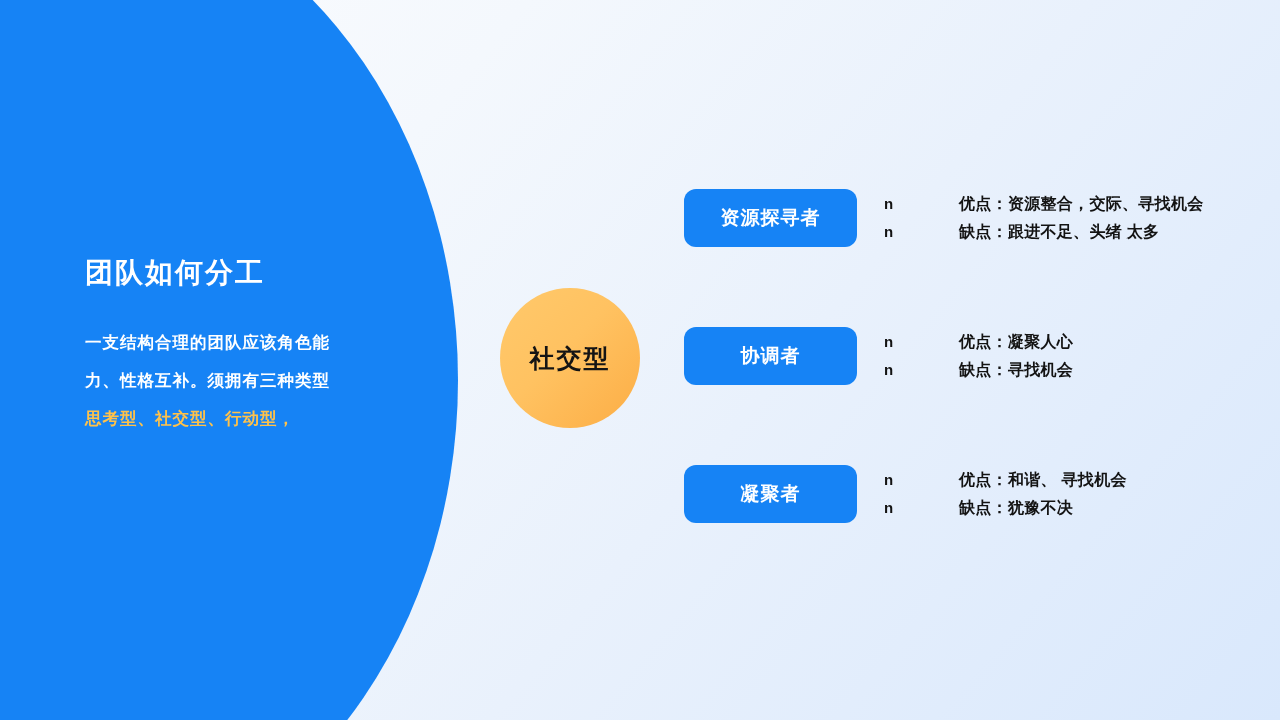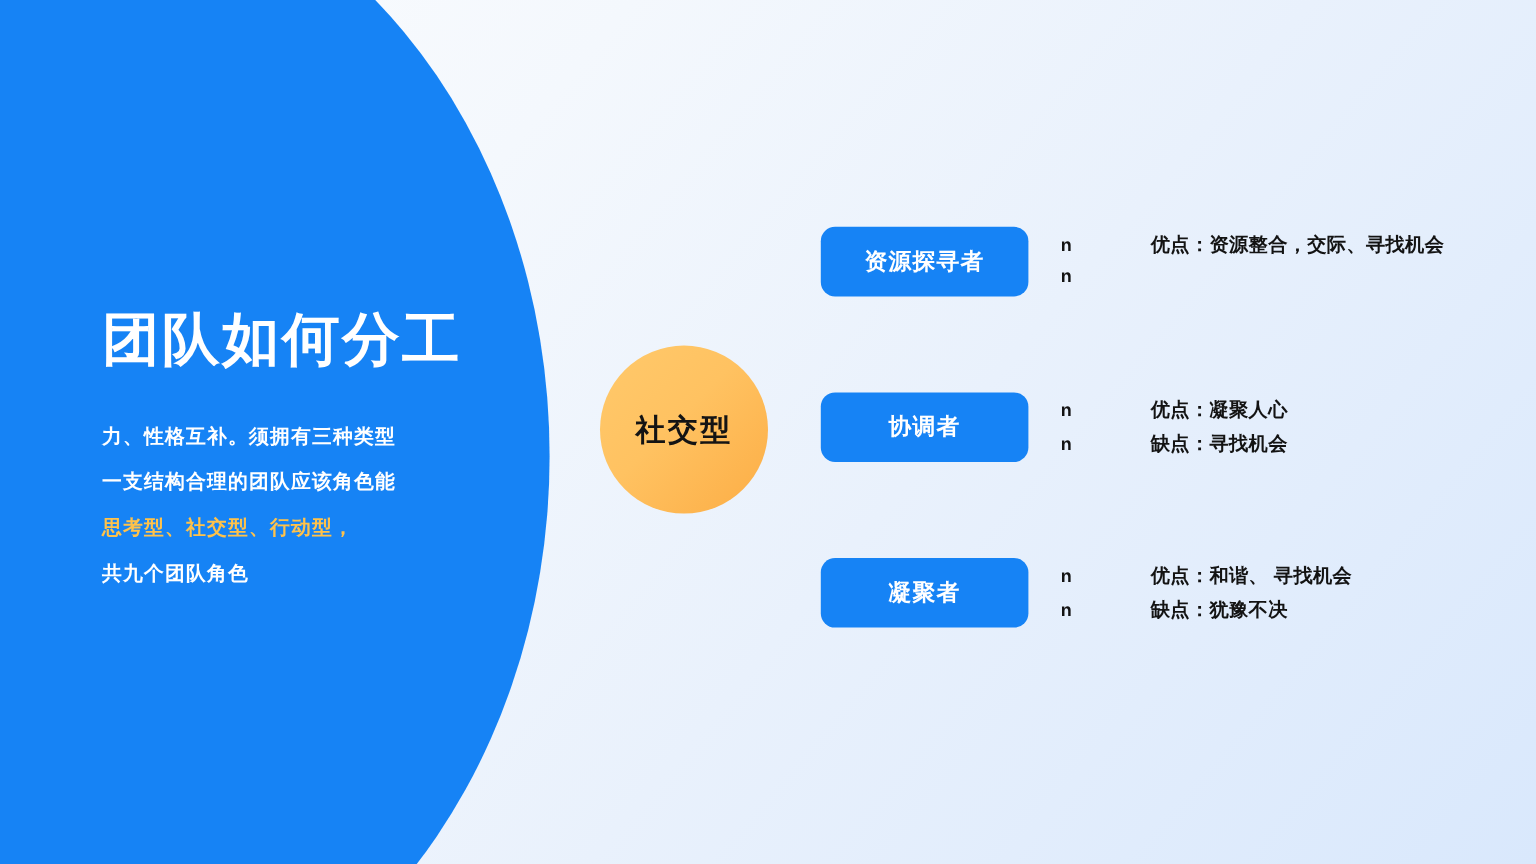--- a/index.html
+++ b/index.html
@@ -34,21 +34,21 @@
 
   
   .left-content {
     position: absolute;
     left: 85px;
     top: 258px;
     width: 320px;
     z-index: 4;
   }
   .slide-title {
-    font-size: 48px;
+    font-size: 28px;
     font-weight: bold;
     color: #ffffff;
     letter-spacing: 2px;
     line-height: 1.1;
     margin: 0 0 34px 0;
   }
   .body-line {
     font-size: 16.5px;
     font-weight: bold;
     color: #ffffff;
@@ -146,44 +146,44 @@
 </head>
 <body>
 
 <div id="slide">
 
   <div class="blue-shape"></div>
 
   <div class="left-content">
     <h1 class="slide-title">团队如何分工</h1>
     <div class="body-lines">
+      <div class="body-line">一支结构合理的团队应该角色能</div>
       <div class="body-line">力、性格互补。须拥有三种类型</div>
-      <div class="body-line">一支结构合理的团队应该角色能</div>
       <div class="body-line accent">思考型、社交型、行动型，</div>
-      <div class="body-line">共九个团队角色</div>
     </div>
   </div>
 
   <div class="center-circle">
     <span class="center-circle-label">社交型</span>
   </div>
 
   <div class="rows">
 
     <div class="row">
       <div class="role-chip">
         <span class="role-chip-label">资源探寻者</span>
       </div>
       <div class="bullets">
         <div class="bullet">
           <span class="bullet-marker">n</span>
           <span class="bullet-text">优点：资源整合，交际、寻找机会</span>
         </div>
         <div class="bullet">
           <span class="bullet-marker">n</span>
+          <span class="bullet-text">缺点：跟进不足、头绪 太多</span>
         </div>
       </div>
     </div>
 
     <div class="row">
       <div class="role-chip">
         <span class="role-chip-label">协调者</span>
       </div>
       <div class="bullets">
         <div class="bullet">

